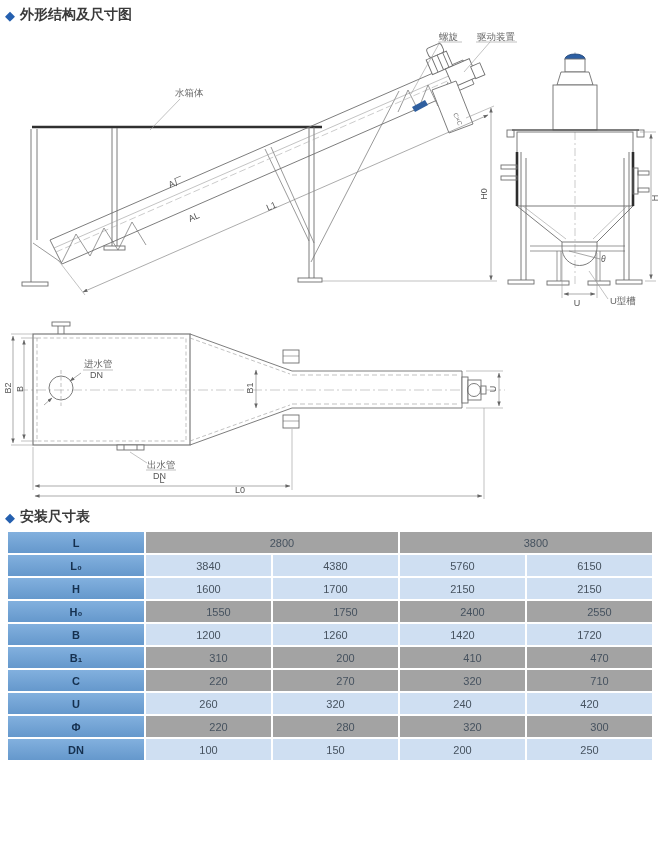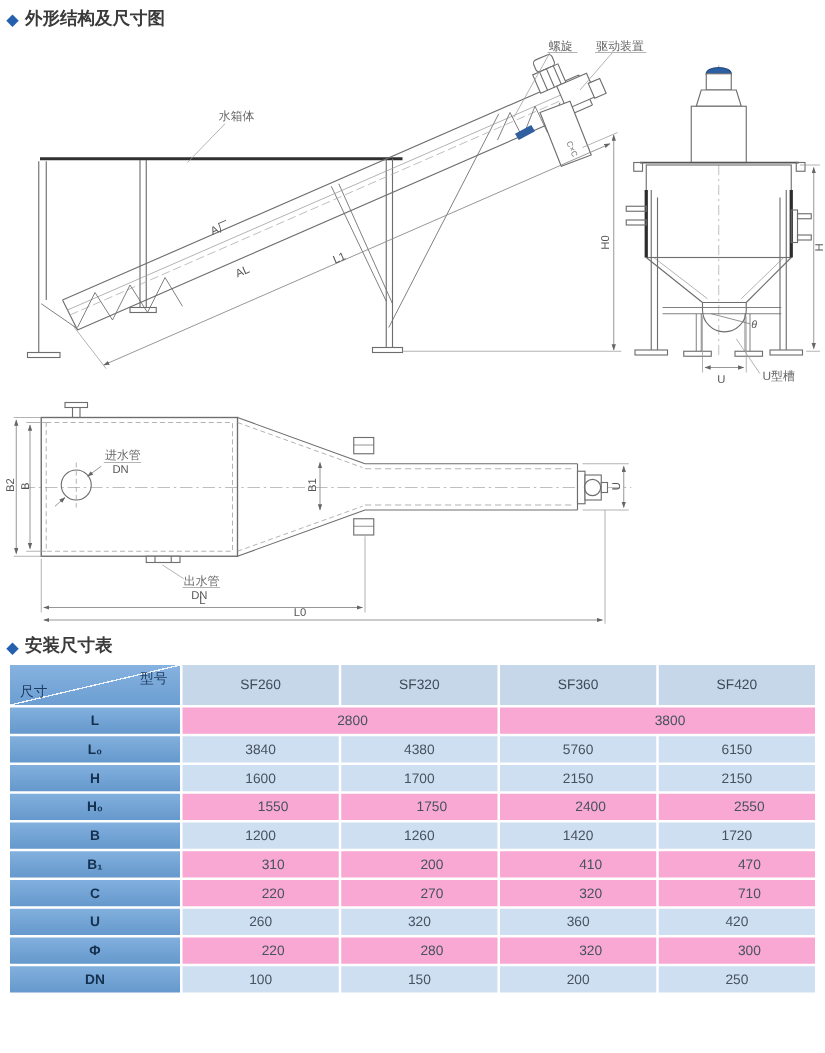--- a/index.html
+++ b/index.html
@@ -22,21 +22,21 @@
   td.corner{position:relative;height:32px;
      background:
        linear-gradient(to bottom right, rgba(255,255,255,0) 49.2%, #eef4fa 49.2%, #eef4fa 50.9%, rgba(255,255,255,0) 50.9%),
        linear-gradient(#86b2df,#6c9ed2);}
   td.corner .c-top{position:absolute;top:3px;right:10px;font-size:11px;color:#1d3a5f;}
   td.corner .c-bot{position:absolute;bottom:3px;left:8px;font-size:11px;color:#1d3a5f;}
   td.model{height:32px;background:#c7d7ea;color:#3d4a5a;font-size:11px;}
   td.rl{height:21px;background:linear-gradient(#82b0de,#6598cc);
         color:#15304f;font-size:11px;font-weight:600;}
   td.v{height:21px;color:#46525f;font-size:11px;}
-  tr.even td.v{background:#f9a8d4;padding-left:20px;}
+  tr.even td.v{background:#a3a3a3;padding-left:20px;}
   tr.odd  td.v{background:#cfdff2;text-align:center;}
 </style>
 </head>
 <body>
 
 <div class="page">
 
   <div class="sec-title" id="title1">
     <span class="dia">◆</span>
     <span>外形结构及尺寸图</span>
@@ -202,30 +202,20 @@
 
   <table class="dims">
     <colgroup>
         <col style="width:136px">
         <col>
         <col>
         <col>
         <col>
       </colgroup>
     <tbody>
-        <tr>
-      <td class="corner">
-        <span class="c-top">型号</span>
-        <span class="c-bot">尺寸</span>
-      </td>
-      <td class="model">SF260</td>
-      <td class="model">SF320</td>
-      <td class="model">SF360</td>
-      <td class="model">SF420</td>
-    </tr>
     <tr class="even">
       <td class="rl">L</td>
       <td class="v" colspan="2">2800</td>
       <td class="v" colspan="2">3800</td>
     </tr>
     <tr class="odd">
       <td class="rl">L₀</td>
       <td class="v">3840</td>
       <td class="v">4380</td>
       <td class="v">5760</td>
@@ -263,21 +253,21 @@
       <td class="rl">C</td>
       <td class="v">220</td>
       <td class="v">270</td>
       <td class="v">320</td>
       <td class="v">710</td>
     </tr>
     <tr class="odd">
       <td class="rl">U</td>
       <td class="v">260</td>
       <td class="v">320</td>
-      <td class="v">360</td>
+      <td class="v">240</td>
       <td class="v">420</td>
     </tr>
     <tr class="even">
       <td class="rl">Φ</td>
       <td class="v">220</td>
       <td class="v">280</td>
       <td class="v">320</td>
       <td class="v">300</td>
     </tr>
     <tr class="odd">

